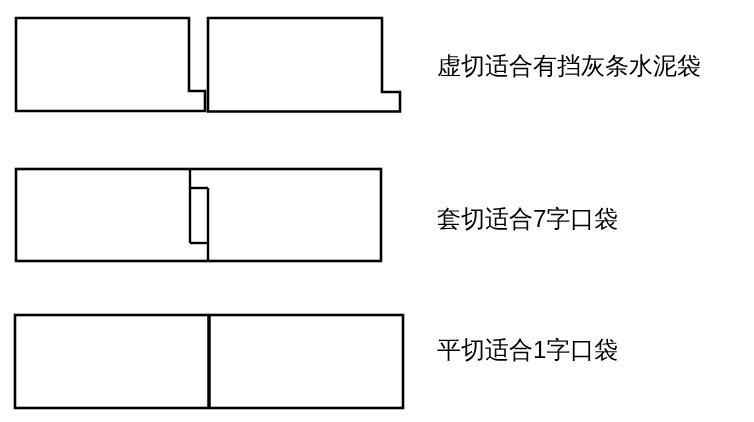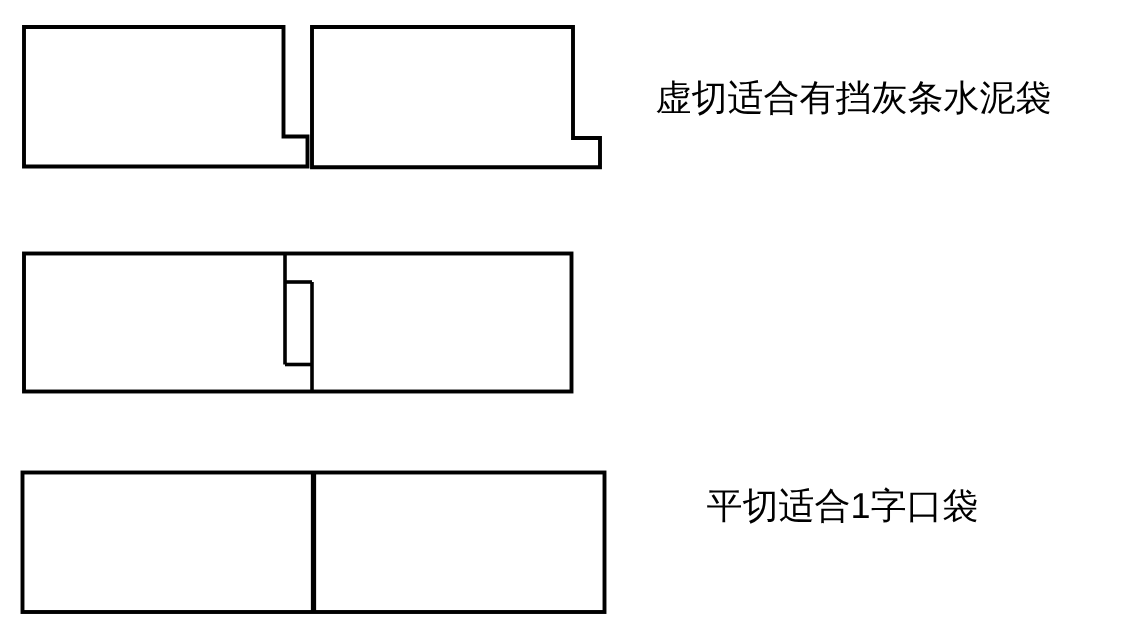--- a/index.html
+++ b/index.html
@@ -39,21 +39,21 @@
     position: absolute;
     left: 437px;
     font-size: 24px;
     line-height: 28px;
     color: #000000;
     white-space: nowrap;
     letter-spacing: 0px;
   }
   .label-1 { top: 52px; }
   .label-2 { top: 205px; }
-  .label-3 { top: 324px; margin-left: 34px; }
+  .label-3 { top: 336px; }
 </style>
 </head>
 <body>
 
 <div class="canvas">
 
   <svg class="diagram-svg" width="754" height="422" viewBox="0 0 754 422" xmlns="http://www.w3.org/2000/svg">
 
     <g>
       <path class="shape" d="M16,18 H189 V91 H205 V111 H16 Z"></path>
@@ -69,16 +69,17 @@
     </g>
 
     <g>
       <rect class="shape" x="15" y="315" width="388" height="93"></rect>
       <line class="divider" x1="209" y1="315" x2="209" y2="408"></line>
     </g>
   </svg>
 
   <div class="label label-1">虚切适合有挡灰条水泥袋</div>
 
+  <div class="label label-2">套切适合7字口袋</div>
 
   <div class="label label-3">平切适合1字口袋</div>
 
 </div>
 
 </body></html>

